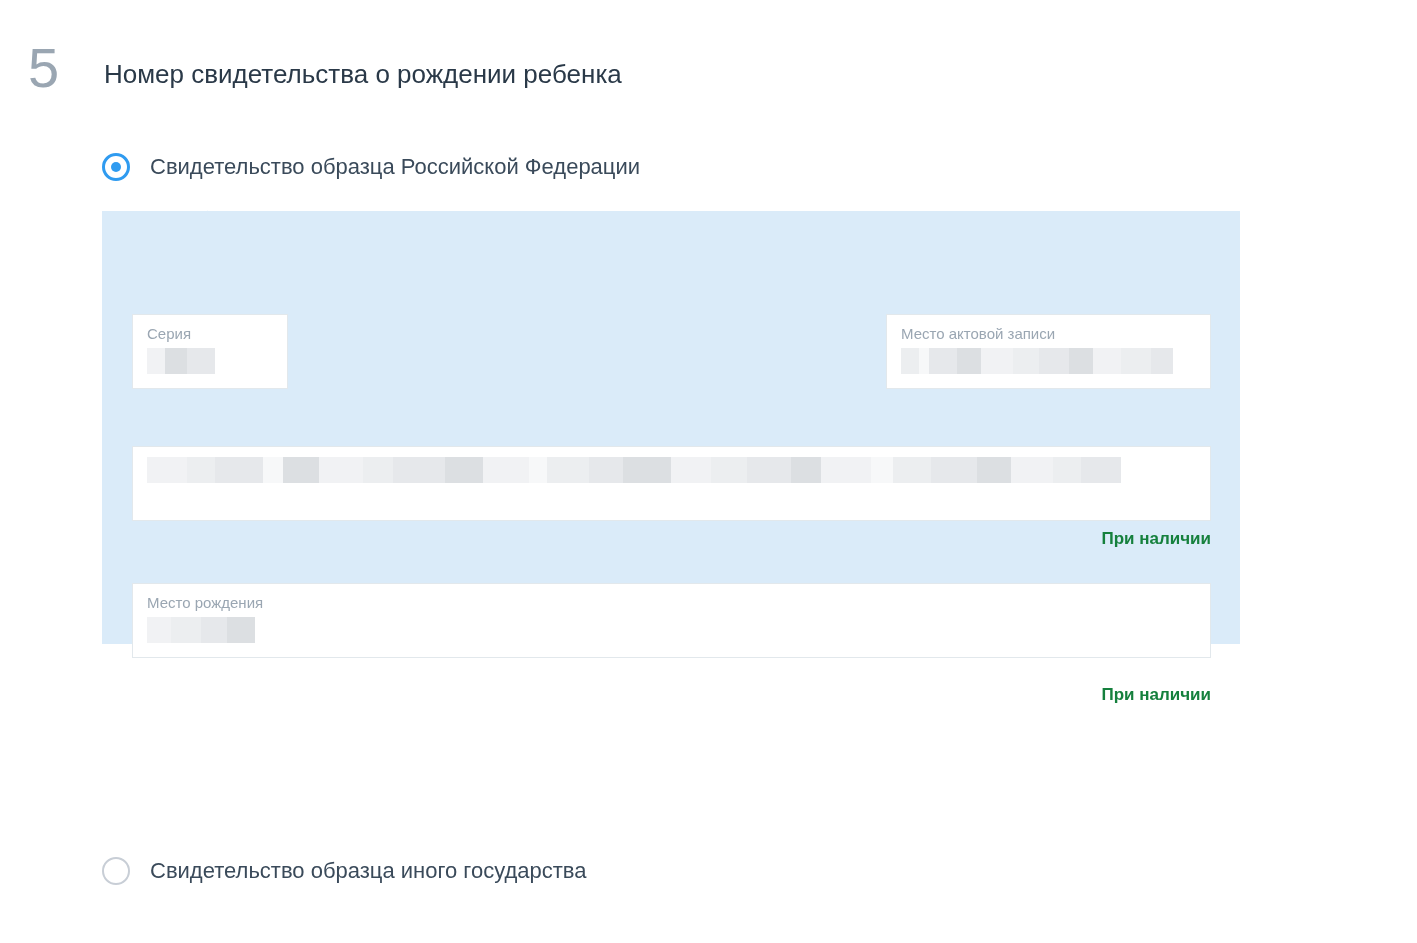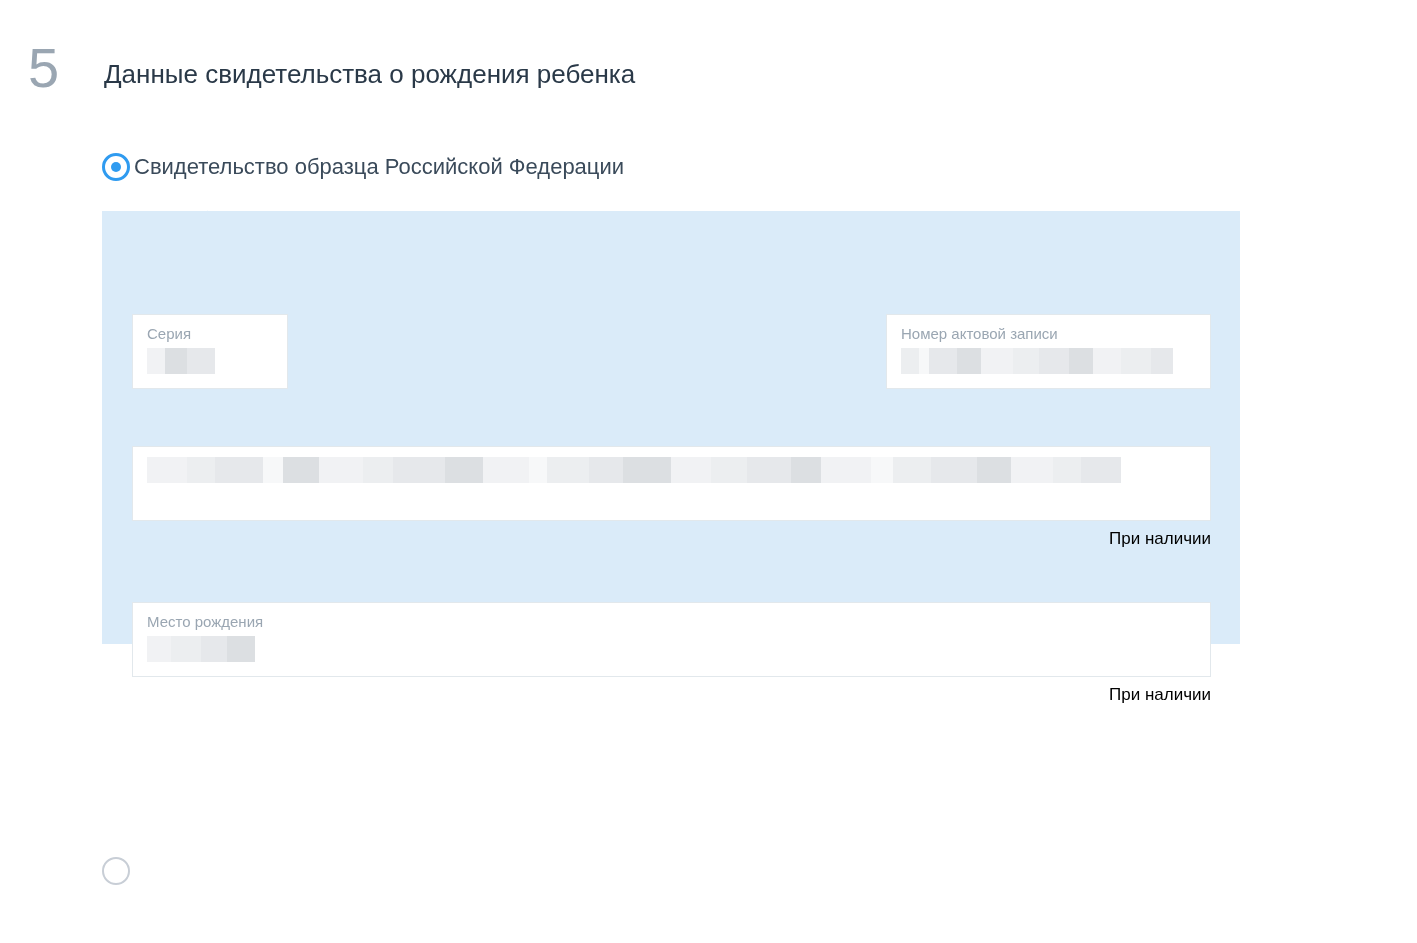--- a/index.html
+++ b/index.html
@@ -30,21 +30,21 @@
       top: 59px;
       font-size: 26px;
       font-weight: 400;
       color: #2a3948;
     }
     .radio-row {
       position: absolute;
       left: 102px;
       display: flex;
       align-items: center;
-      gap: 4px;
+      gap: 20px;
     }
     .radio-row-1 {
       top: 153px;
     }
     .radio-row-2 {
       top: 857px;
     }
     .radio-outer {
       width: 28px;
       height: 28px;
@@ -128,39 +128,40 @@
     }
     .c1 { background: #e6e8eb; }
     .c2 { background: #f1f2f4; }
     .c3 { background: #dcdfe2; }
     .c4 { background: #eceef0; }
     .c5 { background: #f7f8f9; }
     .help-text {
       position: absolute;
       right: 0;
       font-size: 17px;
-      color: #000000;
+      color: #15803d;
+      font-weight: bold;
     }
     
     .f-series { left: 30px; top: 103px; width: 156px; height: 75px; }
     .f-number { left: 222px; top: 103px; width: 230px; height: 75px; }
     .f-date { left: 500px; top: 103px; width: 250px; height: 75px; }
     .f-record { left: 784px; top: 103px; width: 325px; height: 75px; }
     
     .f-issued { left: 30px; top: 235px; width: 1079px; height: 75px; }
     .help-1 { top: 318px; width: 1079px; left: 30px; text-align: right; }
     
-    .f-place { left: 30px; top: 391px; width: 1079px; height: 75px; }
+    .f-place { left: 30px; top: 372px; width: 1079px; height: 75px; }
     .help-2 { top: 474px; width: 1079px; left: 30px; text-align: right; }
   </style>
 </head>
 <body>
 
 <div class="step-number">5</div>
-<div class="section-title">Данные свидетельства о рождения ребенка</div>
+<div class="section-title">Номер свидетельства о рождении ребенка</div>
 
 <div class="radio-row radio-row-1">
   <div class="radio-outer radio-checked">
     <div class="radio-checked-inner"></div>
   </div>
   <div class="radio-label">Свидетельство образца Российской Федерации</div>
 </div>
 
 <div class="panel">
   <div class="panel-arrow"></div>
@@ -172,21 +173,21 @@
         <span class="rb c2" style="width:18px"></span>
           <span class="rb c3" style="width:22px"></span>
           <span class="rb c1" style="width:28px"></span>
       </span>
     </span>
   </div>
 
 
 
   <div class="field f-record">
-    <span class="field-label">Номер актовой записи</span>
+    <span class="field-label">Место актовой записи</span>
     <span class="field-value">
       <span class="redact-wrap">
         <span class="rb c4" style="width:18px"></span>
           <span class="rb c5" style="width:10px"></span>
           <span class="rb c1" style="width:28px"></span>
           <span class="rb c3" style="width:24px"></span>
           <span class="rb c2" style="width:32px"></span>
           <span class="rb c4" style="width:26px"></span>
           <span class="rb c1" style="width:30px"></span>
           <span class="rb c3" style="width:24px"></span>
@@ -240,13 +241,14 @@
           <span class="rb c1" style="width:26px"></span>
           <span class="rb c3" style="width:28px"></span>
       </span>
     </span>
   </div>
   <div class="help-text help-2">При наличии</div>
 </div>
 
 <div class="radio-row radio-row-2">
   <div class="radio-outer radio-unchecked"></div>
+  <div class="radio-label">Свидетельство образца иного государства</div>
 </div>
 
 </body></html>

